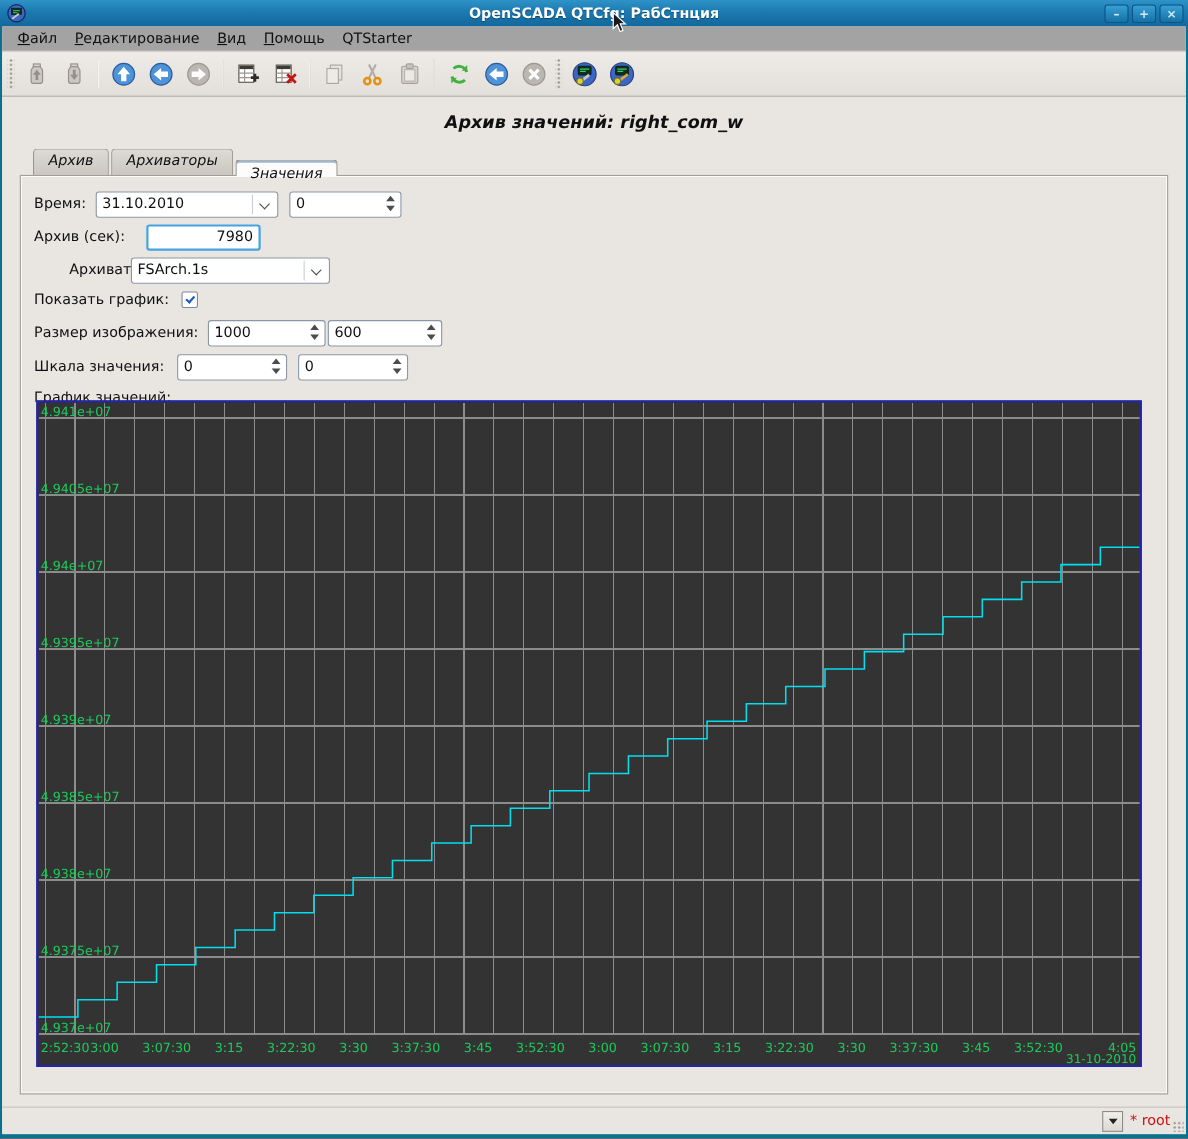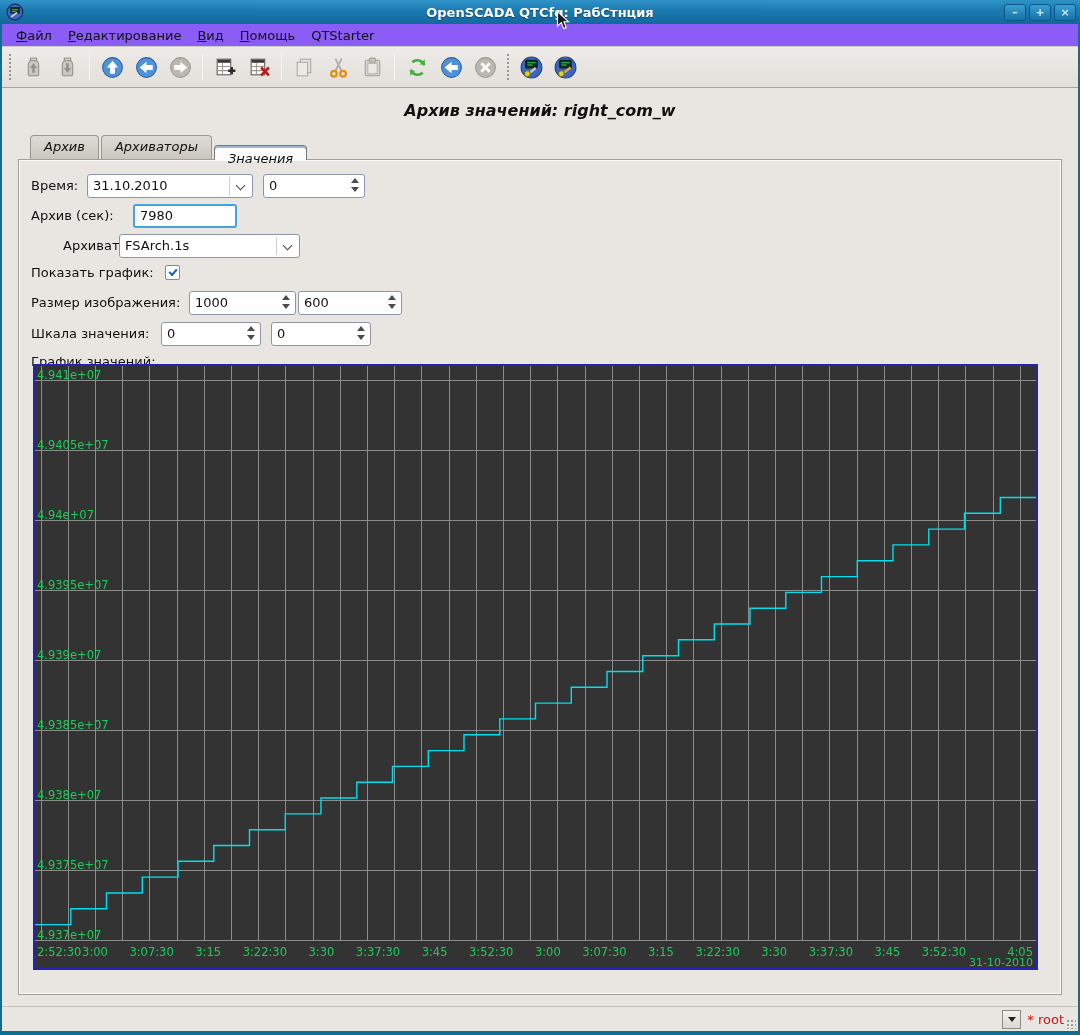--- a/index.html
+++ b/index.html
@@ -15,21 +15,21 @@
     display:flex; align-items:center; padding:0 4px; }
   .titlebar .app-icon { width:18px; height:18px; margin-left:2px; flex:0 0 auto; }
   .titlebar .title { position:absolute; left:0; right:0; text-align:center; color:#ffffff;
     font-weight:bold; font-size:13px; text-shadow:0 1px 1px #0a4468; }
   .winbtns { margin-left:auto; display:flex; gap:3px; z-index:2; }
   .winbtn { width:22px; height:17px; border:1px solid #0b5686; border-radius:3px;
     background:linear-gradient(#37a0d4, #1671a6); color:#cfeaf7; font-size:11px; font-weight:bold;
     display:flex; align-items:center; justify-content:center; line-height:1; }
 
   
-  .menubar { position:absolute; top:24px; left:0; right:0; height:23px; background:#8b5cf6;
+  .menubar { position:absolute; top:24px; left:0; right:0; height:23px; background:#a3a3a3;
     border-bottom:1px solid #cfcbc5; display:flex; align-items:center; padding-left:6px; }
   .menu-item { padding:2px 8px; white-space:nowrap; }
   .menu-item u { text-decoration:underline; }
 
   
   .toolbar { position:absolute; top:47px; left:0; right:0; height:41px;
     background:linear-gradient(#eeebe8,#e3dfda); border-bottom:1px solid #a8a39c;
     display:flex; align-items:center; padding-left:2px; }
   .tb-handle { width:6px; height:28px; margin:0 3px;
     background-image:radial-gradient(circle, #9b968f 1px, transparent 1.2px);
@@ -50,21 +50,21 @@
     border:1px solid #9b968f; border-bottom:none; border-radius:4px 4px 0 0; margin-right:2px; }
   .tab.active { height:15px; padding-top:5px; background:#fcfcfc; border-color:#7d7872;
     box-shadow:inset 0 2px 0 #9db8d2; position:relative; z-index:3; }
 
   .frame { position:absolute; top:71px; left:16px; width:1044px; height:836px;
     border:1px solid #a39e97; box-shadow:inset 0 0 0 1px #fbfaf9; background:#e9e6e2; }
 
   .f-label { position:absolute; white-space:nowrap; line-height:24px; }
   .ctl { position:absolute; height:24px; background:#ffffff; border:1px solid #8b97a8;
     border-radius:3px; line-height:22px; padding:0 5px; font-size:13px; overflow:hidden; }
-  .ctl.focused { border:2px solid #45a3e0; line-height:20px; }
+  .ctl.focused { border:2px solid #45a3e0; line-height:20px;text-align:right; }
   .combo { padding-right:24px; }
   .combo .chev { position:absolute; right:8px; top:7px; width:7px; height:7px;
     border-right:1.6px solid #4a4a4a; border-bottom:1.6px solid #4a4a4a; transform:rotate(45deg); }
   .combo .csep { position:absolute; right:22px; top:2px; bottom:2px; width:1px; background:#c9cdd4; }
   .spin { padding-right:18px; }
   .spin .arrs { position:absolute; right:5px; top:3px; display:flex; flex-direction:column; gap:4px; }
   .spin .a-up { width:0; height:0; border-left:4px solid transparent; border-right:4px solid transparent;
     border-bottom:5px solid #4c4c4c; }
   .spin .a-dn { width:0; height:0; border-left:4px solid transparent; border-right:4px solid transparent;
     border-top:5px solid #4c4c4c; }

